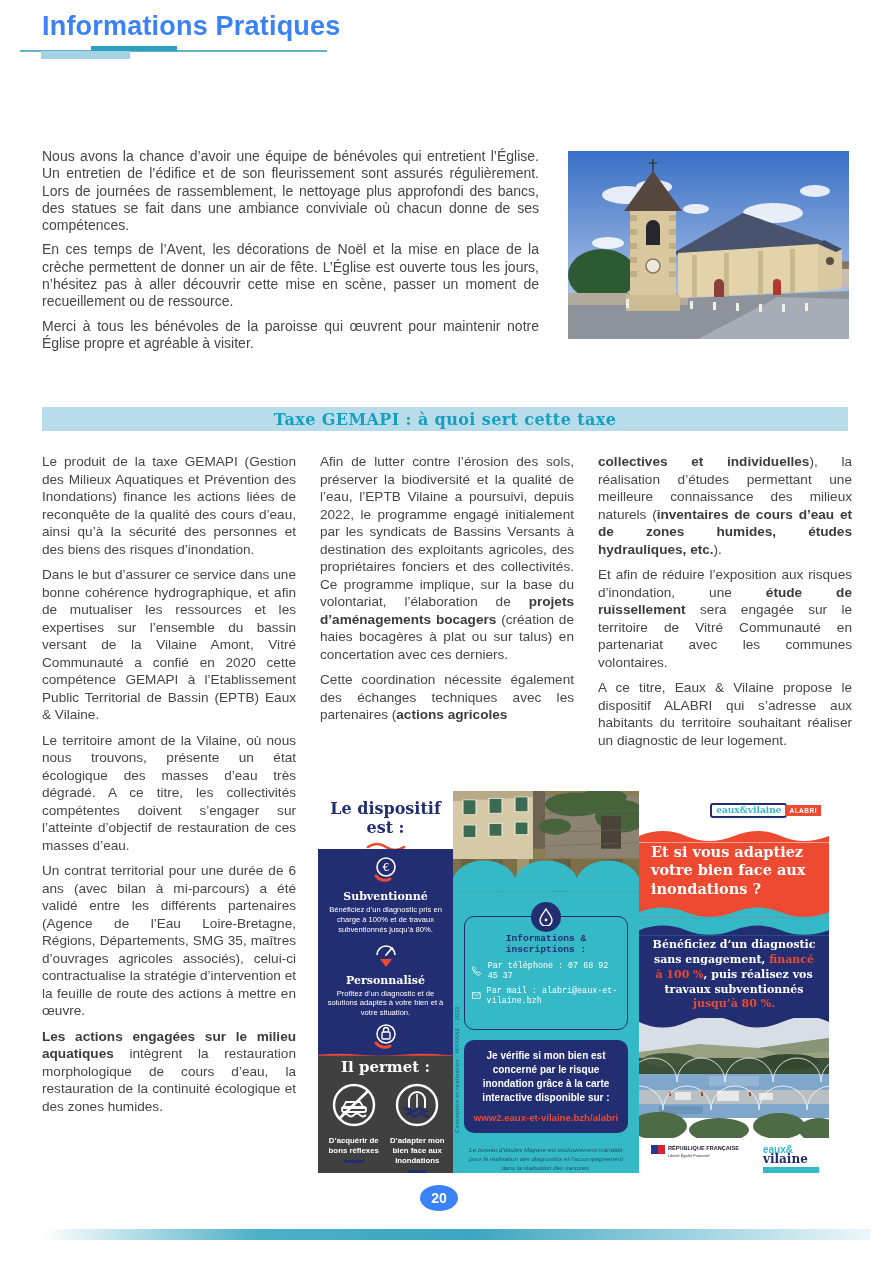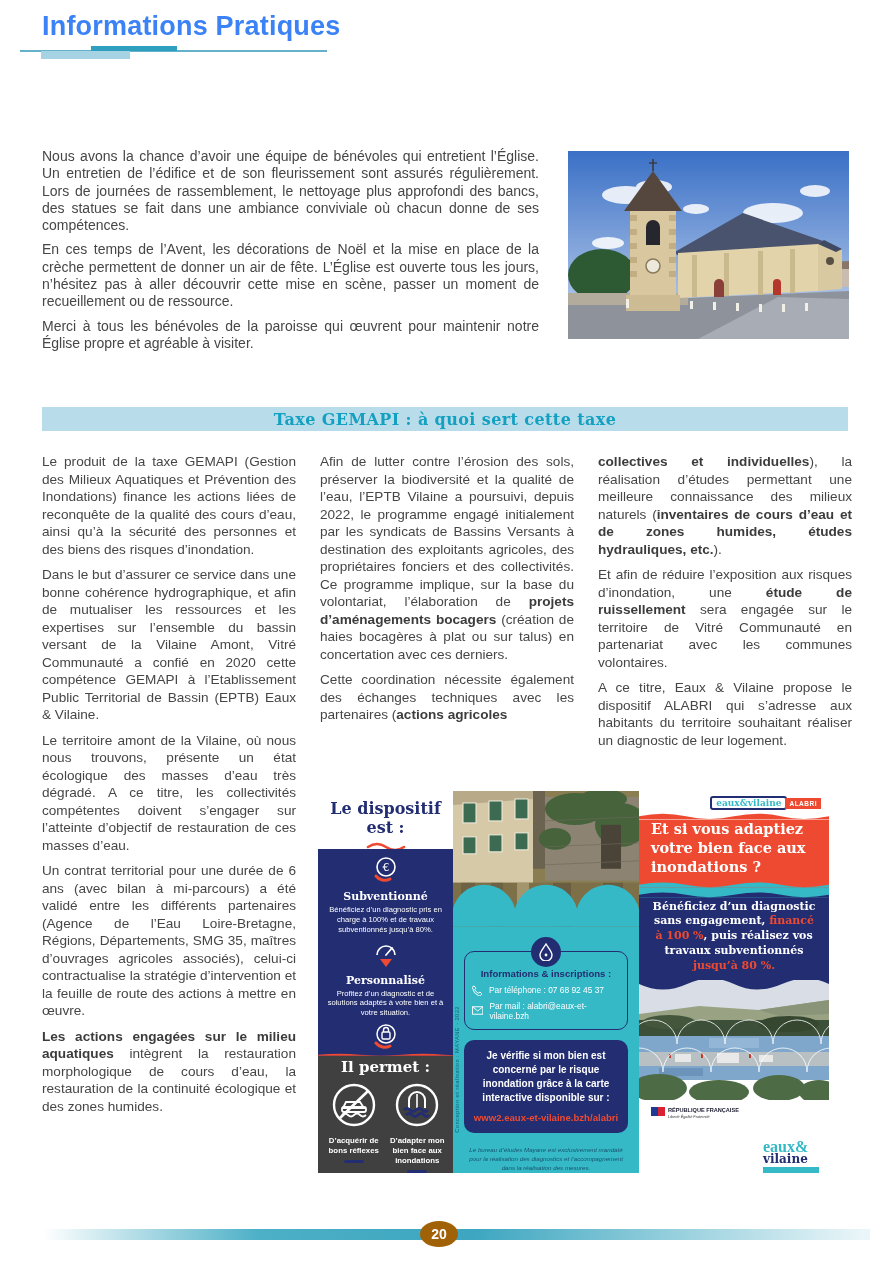--- a/index.html
+++ b/index.html
@@ -41,21 +41,21 @@
   .fl-permet{font-family:"DejaVu Serif",serif;font-weight:700;font-size:15px;}
   .fl-permet-row{display:flex;justify-content:space-around;margin-top:6px;padding:0 4px;}
   .fl-permet-item{width:74px;}
   .fl-permet-label{font-size:7.8px;font-weight:700;margin-top:4px;line-height:1.3;}
   .fl-dash{width:20px;height:3px;background:#222d72;margin:4px auto 0;border-radius:2px;}
   .wave{display:block;}
   
   .flp-mid{width:186px;background:#35b9c6;position:relative;display:flex;flex-direction:column;}
   .mid-photo{display:block;}
   .info-box{margin:24px 11px 0;position:relative;border:1.5px solid #222d72;border-radius:10px;
-            padding:16px 7px 3px;}
+            padding:16px 7px 18px;font-family:Liberation Mono, monospace;}
   .info-icon{position:absolute;top:-15px;left:50%;transform:translateX(-50%);width:30px;height:30px;
              background:#222d72;border-radius:50%;display:flex;align-items:center;justify-content:center;}
   .info-title{color:#222d72;font-weight:700;font-size:9.6px;text-align:center;margin-bottom:6px;}
   .info-row{display:flex;align-items:center;gap:6px;color:#fff;font-size:8.4px;margin:5px 0;}
   .mid-check{margin:10px 11px 0;background:#222d72;border-radius:10px;padding:9px 7px;text-align:center;
              color:#fff;font-weight:700;font-size:10px;line-height:1.4;}
   .mid-url{color:#ee4a31;font-size:9.6px;font-weight:700;margin-top:6px;}
   .mid-disclaimer{margin:13px 16px 0;font-size:6.2px;font-style:italic;color:#17536e;
                   text-align:center;line-height:1.45;}
   .mid-credit{position:absolute;left:1px;bottom:40px;writing-mode:vertical-rl;
@@ -69,33 +69,33 @@
   .rp-navy{background:#222d72;color:#fff;text-align:center;padding:2px 10px 6px;}
   .rp-benefit{font-family:"DejaVu Serif",serif;font-weight:700;font-size:11px;line-height:1.35;}
   .rp-benefit .hl{color:#ee4a31;}
   .rp-photo{position:relative;height:120px;}
   .rp-footer{flex:1;background:#fff;display:flex;align-items:flex-start;
              justify-content:space-between;padding:7px 10px 0 12px;}
   .rf-logo{display:flex;gap:3px;}
   .rf-text{font-size:5.6px;font-weight:700;color:#1a1a2e;line-height:1.15;}
   .rf-motto{font-size:3.8px;font-style:italic;color:#333;margin-top:2px;line-height:1.3;}
   .ev-logo{text-align:left;line-height:.9;}
-  .ev-eaux{font-family:Liberation Serif, serif;font-weight:700;font-size:16px;color:#35b9c6;margin-top:33px;}
+  .ev-eaux{font-family:Liberation Sans, sans-serif;font-weight:700;font-size:10px;color:#35b9c6;}
   .ev-vilaine{font-family:"DejaVu Serif",serif;font-weight:700;font-size:12px;color:#222d72;}
   .ev-sub{width:56px;height:6px;background:#35b9c6;margin-top:2px;}
   
   .al-logo{display:flex;align-items:center;}
   .al-house{border:2px solid #222d72;border-radius:3px;padding:1px 4px;line-height:.9;text-align:center;}
   .al-eaux{font-family:"DejaVu Serif",serif;font-weight:700;font-size:9px;color:#35b9c6;display:block;}
   .al-badge{background:#ee4a31;color:#fff;font-size:6.5px;font-weight:700;padding:2px 4px;
             letter-spacing:.5px;margin-left:-2px;}
   
   .footer-bar{position:absolute;left:43px;top:1229px;width:827px;height:11px;
      background:linear-gradient(90deg,rgba(77,176,199,0) 0%,#4db0c7 26%,#3da6c0 52%,rgba(77,176,199,.12) 99%);}
-  .page-badge{position:absolute;left:420px;top:1221px;width:38px;height:26px;background:#a16207;
+  .page-badge{position:absolute;left:420px;top:1185px;width:38px;height:26px;background:#3b82f6;
      border-radius:50%;color:#fff;font-weight:700;font-size:14px;display:flex;align-items:center;
      justify-content:center;}
 </style>
 </head>
 <body>
 
 <div class="page">
 
   <div class="hdr-title">Informations Pratiques</div>
   <div class="hdr-line"></div>

